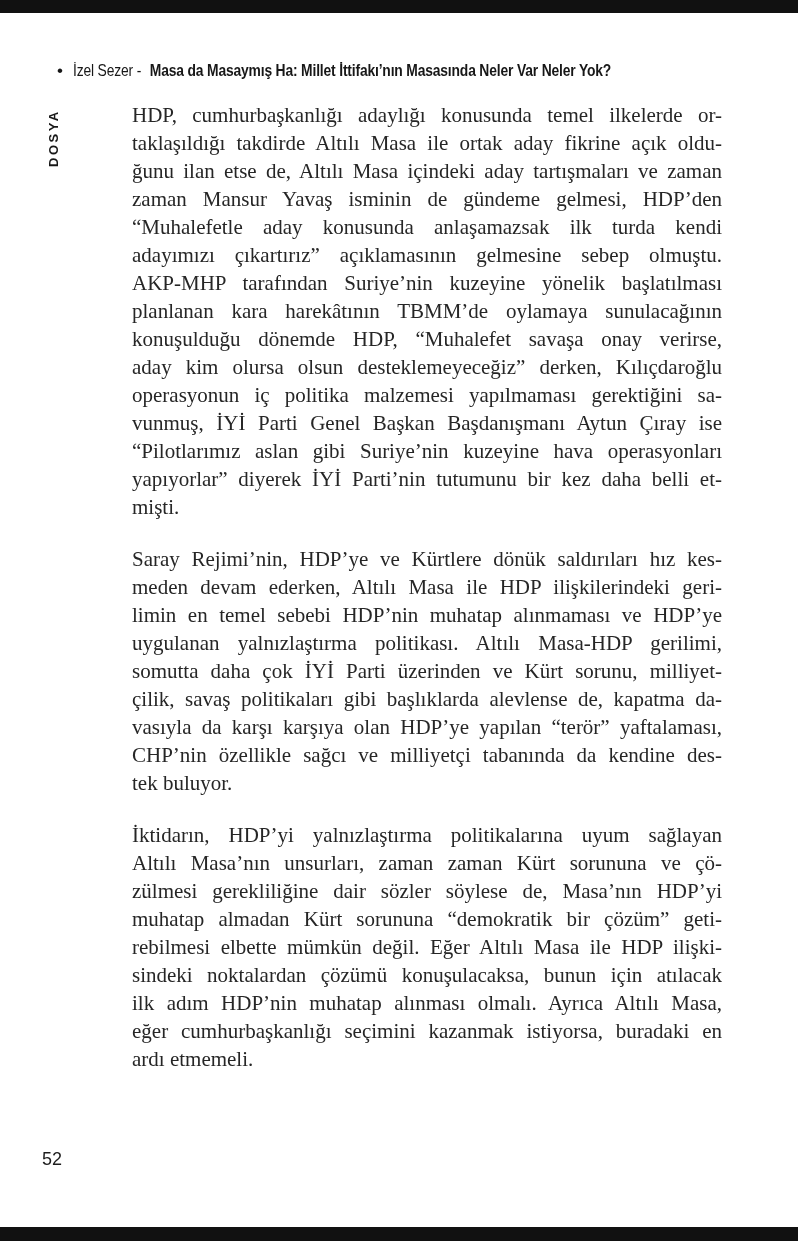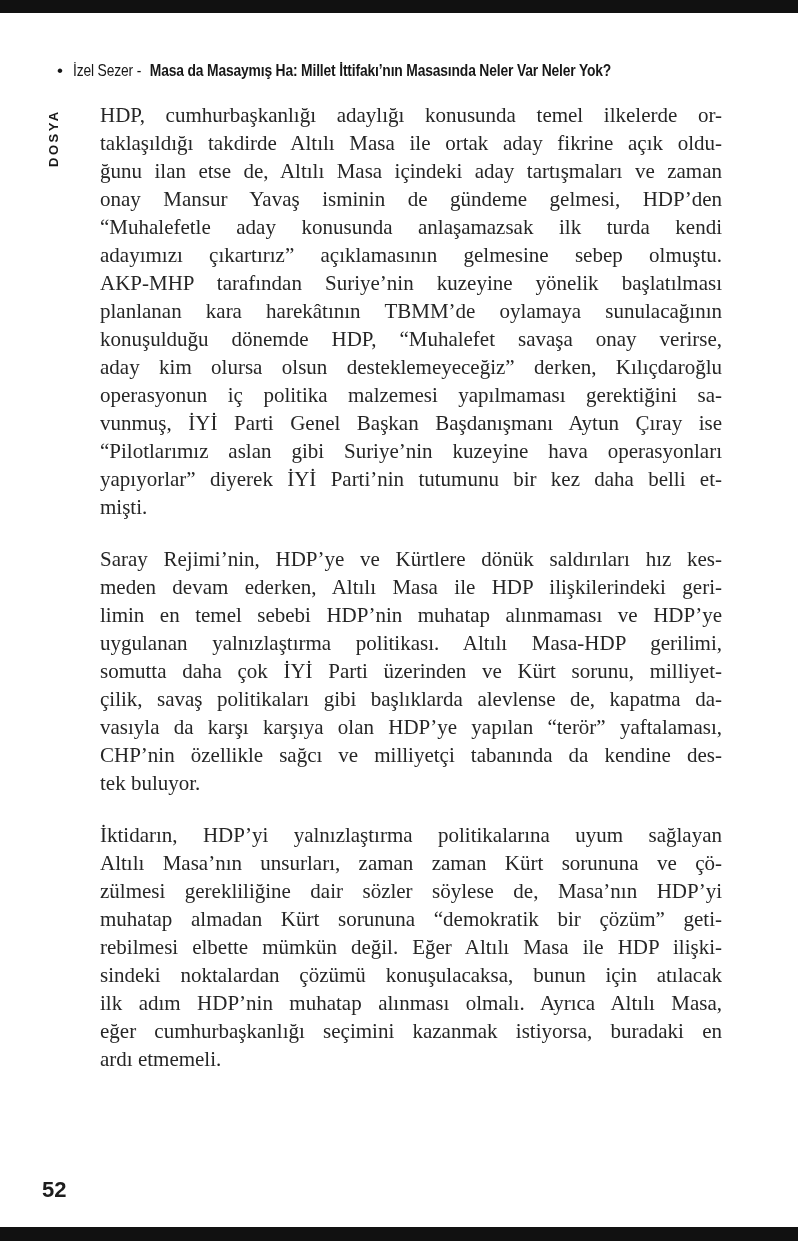--- a/index.html
+++ b/index.html
@@ -67,34 +67,34 @@
     width: 622px;
     color: #262626;
     font-size: 21px;
     line-height: 28px;
   }
   .para { margin: 0; }
   .para + .para { margin-top: 24px; }
   .line {
     text-align: justify;
     text-align-last: justify;
+    margin-left: 32px;
   }
   .para .line:last-child {
     text-align-last: left;
   }
 
   .page-number {
     position: absolute;
     left: 42px;
     top: 1149px;
     font-family: "Liberation Sans", sans-serif;
-    font-weight: 700;
-    font-size: 22px;
+    font-weight: 400;
+    font-size: 18px;
     color: #1d1d1d;
-    margin-top: 28px;
   }
 </style>
 </head>
 <body>
 
 <div class="page">
 
   <div class="edge-bar top"></div>
 
   <div class="header">
@@ -106,21 +106,21 @@
   </div>
 
   <div class="section-label">DOSYA</div>
 
   <div class="body-text">
     <div class="para">
 
     <div class="line">HDP, cumhurbaşkanlığı adaylığı konusunda temel ilkelerde or-</div>
         <div class="line">taklaşıldığı takdirde Altılı Masa ile ortak aday fikrine açık oldu-</div>
         <div class="line">ğunu ilan etse de, Altılı Masa içindeki aday tartışmaları ve zaman</div>
-        <div class="line">onay Mansur Yavaş isminin de gündeme gelmesi, HDP’den</div>
+        <div class="line">zaman Mansur Yavaş isminin de gündeme gelmesi, HDP’den</div>
         <div class="line">“Muhalefetle aday konusunda anlaşamazsak ilk turda kendi</div>
         <div class="line">adayımızı çıkartırız” açıklamasının gelmesine sebep olmuştu.</div>
         <div class="line">AKP-MHP tarafından Suriye’nin kuzeyine yönelik başlatılması</div>
         <div class="line">planlanan kara harekâtının TBMM’de oylamaya sunulacağının</div>
         <div class="line">konuşulduğu dönemde HDP, “Muhalefet savaşa onay verirse,</div>
         <div class="line">aday kim olursa olsun desteklemeyeceğiz” derken, Kılıçdaroğlu</div>
         <div class="line">operasyonun iç politika malzemesi yapılmaması gerektiğini sa-</div>
         <div class="line">vunmuş, İYİ Parti Genel Başkan Başdanışmanı Aytun Çıray ise</div>
         <div class="line">“Pilotlarımız aslan gibi Suriye’nin kuzeyine hava operasyonları</div>
         <div class="line">yapıyorlar” diyerek İYİ Parti’nin tutumunu bir kez daha belli et-</div>

